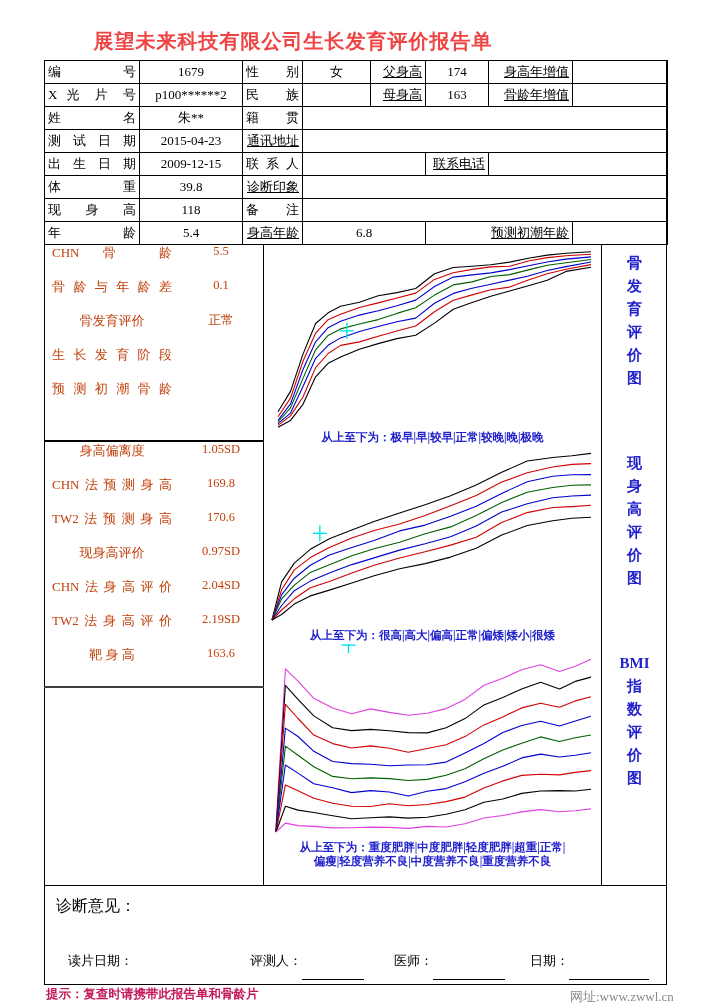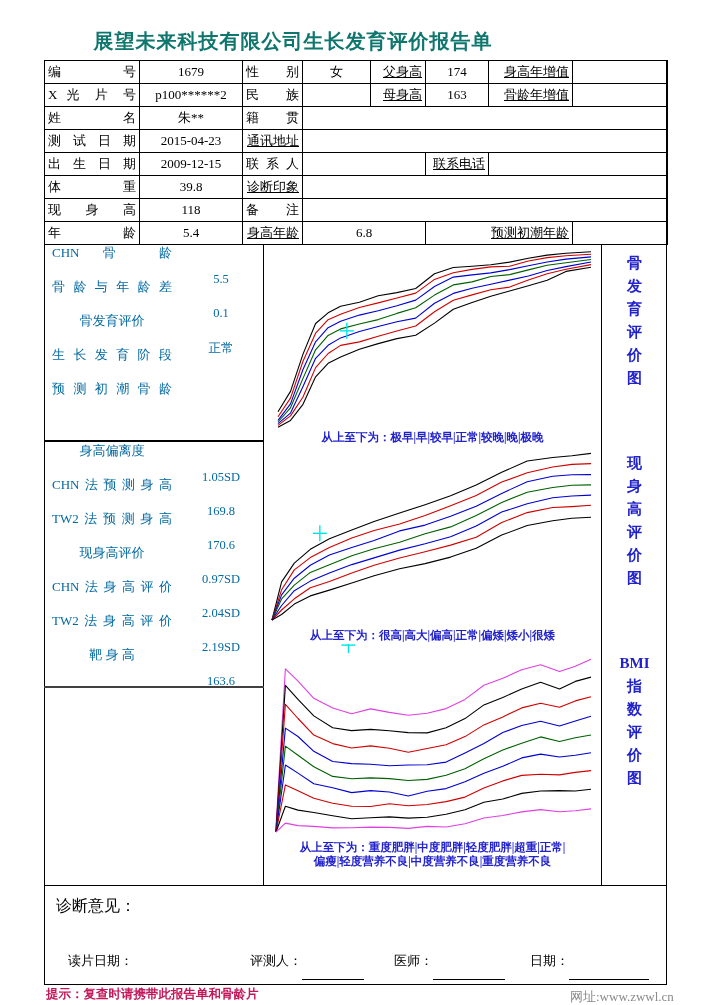--- a/index.html
+++ b/index.html
@@ -6,21 +6,21 @@
   body{
     width:711px;height:1005px;position:relative;overflow:hidden;
     font-family:"Liberation Serif","DejaVu Serif",serif;
     color:#000;
   }
   .page{position:absolute;left:0;top:0;width:711px;height:1005px;}
 
   
   #report-title{
     position:absolute;left:0;top:28px;width:586px;text-align:center;
-    font-size:20px;font-weight:bold;color:#0f766e;letter-spacing:1px;
+    font-size:20px;font-weight:bold;color:#ef4444;letter-spacing:1px;
     font-family:Liberation Mono, monospace;
   }
 
   
   #outer-frame{
     position:absolute;left:44px;top:60px;width:623px;height:925px;
     border:1px solid #000;box-sizing:border-box;
   }
 
   
@@ -43,25 +43,25 @@
     position:absolute;left:44px;top:244px;width:623px;height:641px;
   }
   #left-col{
     position:absolute;left:0;top:0;width:220px;height:641px;
     border-right:1px solid #000;box-sizing:border-box;
   }
   .lbox{position:absolute;left:0;width:220px;box-sizing:border-box;}
   #lbox-bone{top:0;height:198px;border-bottom:2px solid #000;}
   #lbox-height{top:198px;height:246px;border-bottom:2px solid #404040;}
   #lbox-bmi{top:444px;height:197px;}
-  .lrow{position:relative;height:34px;font-size:13px;color:#0369a1;}
+  .lrow{position:relative;height:34px;font-size:13px;color:#c2410c;}
   .lrow .k{position:absolute;left:8px;top:0;width:120px;
       text-align:justify;text-align-last:justify;}
   .lrow .k.center{text-align:right;text-align-last:center;}
-  .lrow .v{position:absolute;left:140px;top:0;width:74px;text-align:center;font-size:12.5px;margin-top:28px;}
+  .lrow .v{position:absolute;left:140px;top:0;width:74px;text-align:center;font-size:12.5px;}
 
   
   #chart-col{position:absolute;left:220px;top:0;width:337px;height:641px;}
   .chart-block{position:absolute;left:0;width:337px;}
   #chart-bone{top:0;height:200px;}
   #chart-height{top:200px;height:200px;}
   #chart-bmi{top:400px;height:241px;}
   .chart-svg{display:block;width:337px;}
   .legend{
     position:absolute;left:0;width:337px;text-align:center;

